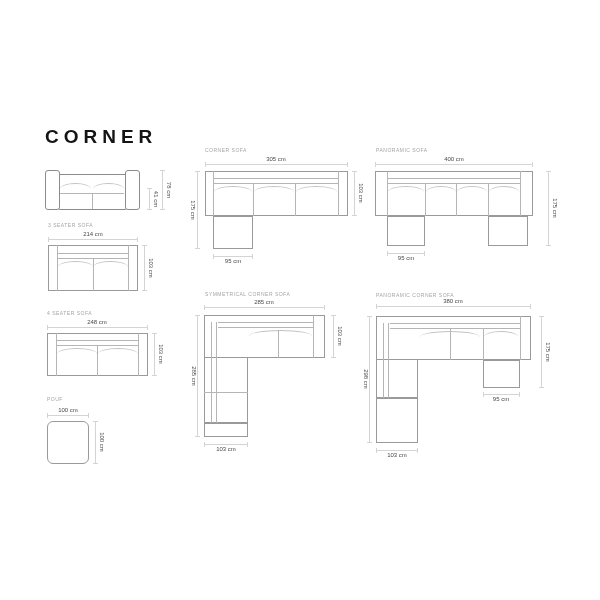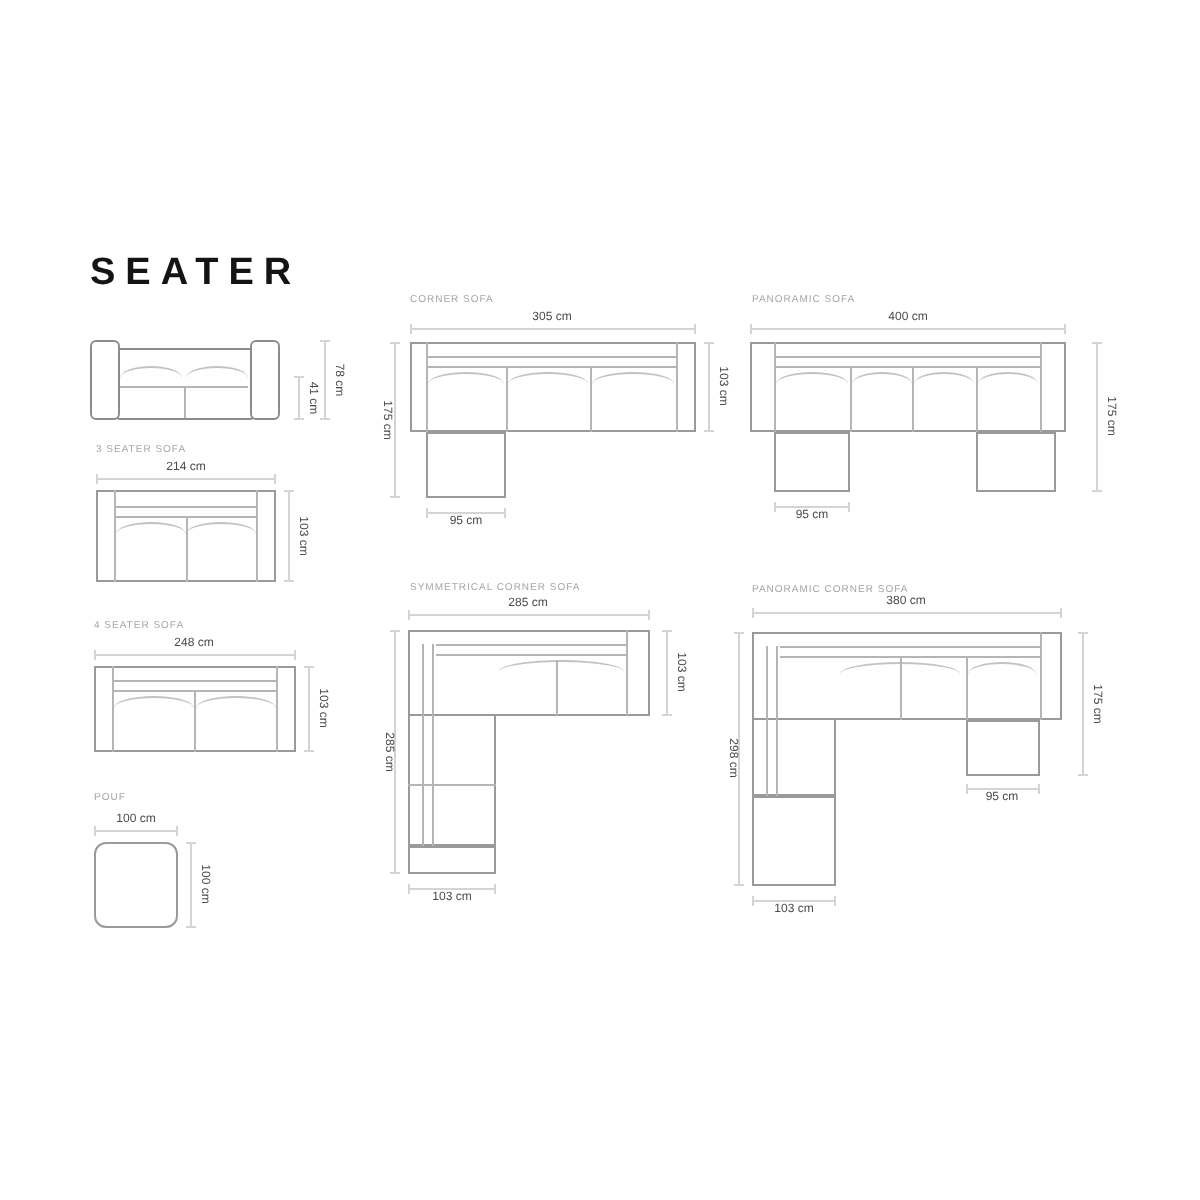--- a/index.html
+++ b/index.html
@@ -19,21 +19,21 @@
   .dl-v::before{top:0;} .dl-v::after{bottom:0;}
   .rect { position:absolute; border:1px solid #9a9a9a; background:#fff; }
   .arm  { position:absolute; border:1px solid #8c8c8c; border-radius:3px; background:#fff; z-index:2; }
   .ln-h { position:absolute; height:0; border-top:1px solid #b5b5b5; }
   .ln-v { position:absolute; width:0; border-left:1px solid #b5b5b5; }
   .arc  { position:absolute; height:6px; border-top:1px solid #c2c2c2; border-radius:50% 50% 0 0 / 100% 100% 0 0; }
 </style>
 </head>
 <body>
 
-<div class="title">SEATER</div>
+<div class="title">CORNER</div>
 
 <div class="grp" style="left:45px;top:166px;width:130px;height:52px;">
   <div class="arm" style="left:0;top:4px;width:15px;height:40px;"></div>
   <div class="arm" style="left:80px;top:4px;width:15px;height:40px;"></div>
   <div class="rect" style="left:13px;top:8px;width:69px;height:36px;border-color:#8c8c8c;border-radius:2px;"></div>
   <div class="arc" style="left:15px;top:17px;width:31px;"></div>
   <div class="arc" style="left:48px;top:17px;width:31px;"></div>
   <div class="ln-h" style="left:15px;top:27px;width:64px;"></div>
   <div class="ln-v" style="left:47px;top:27px;height:16px;"></div>
   <div class="dl-v" style="left:104px;top:22px;height:22px;"></div>

